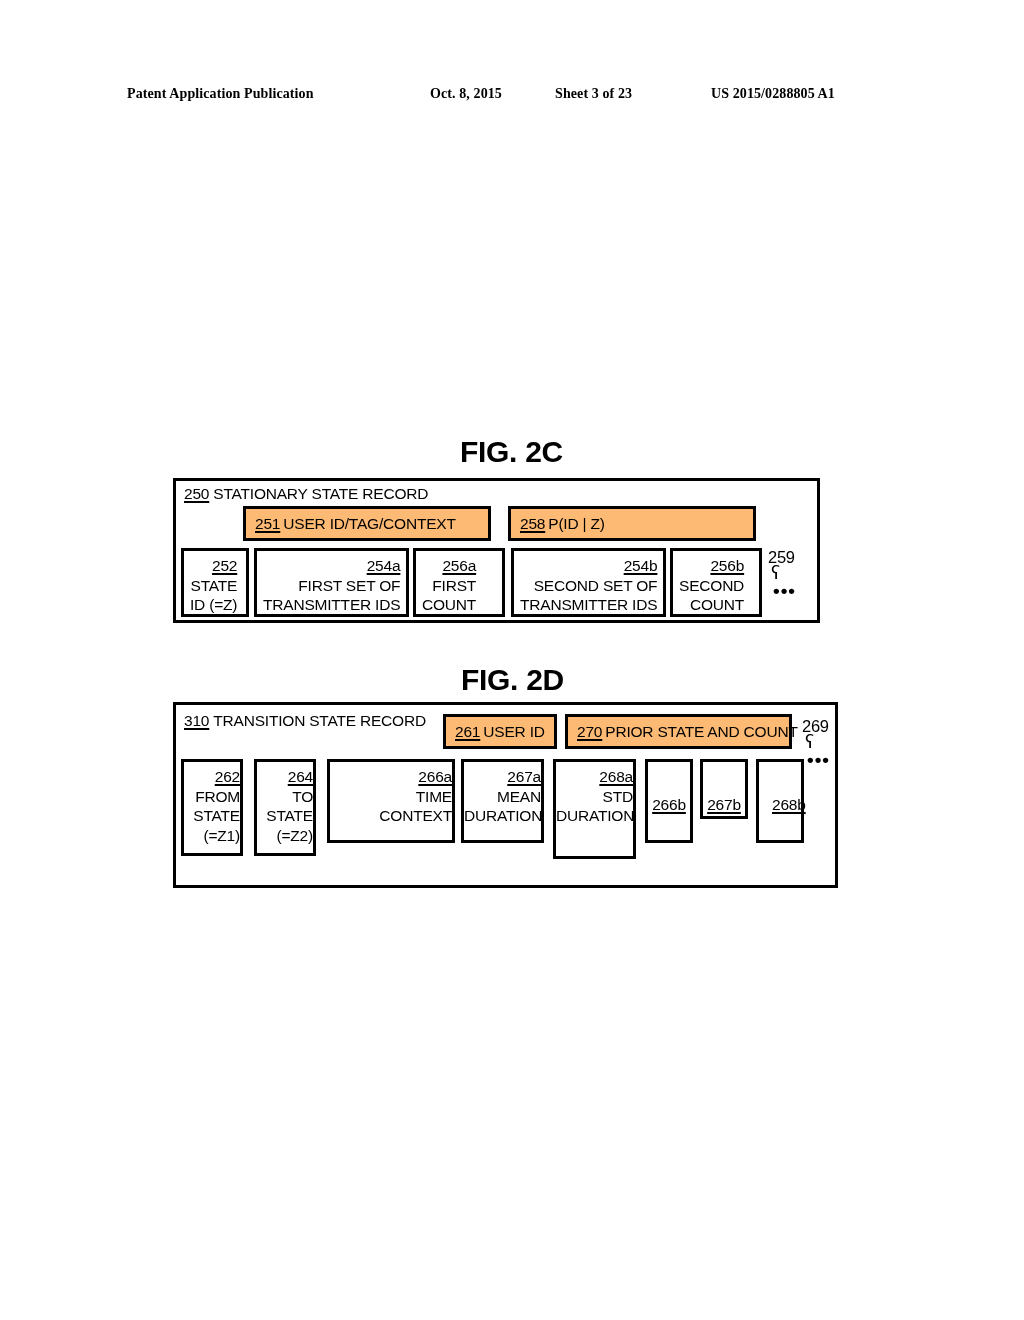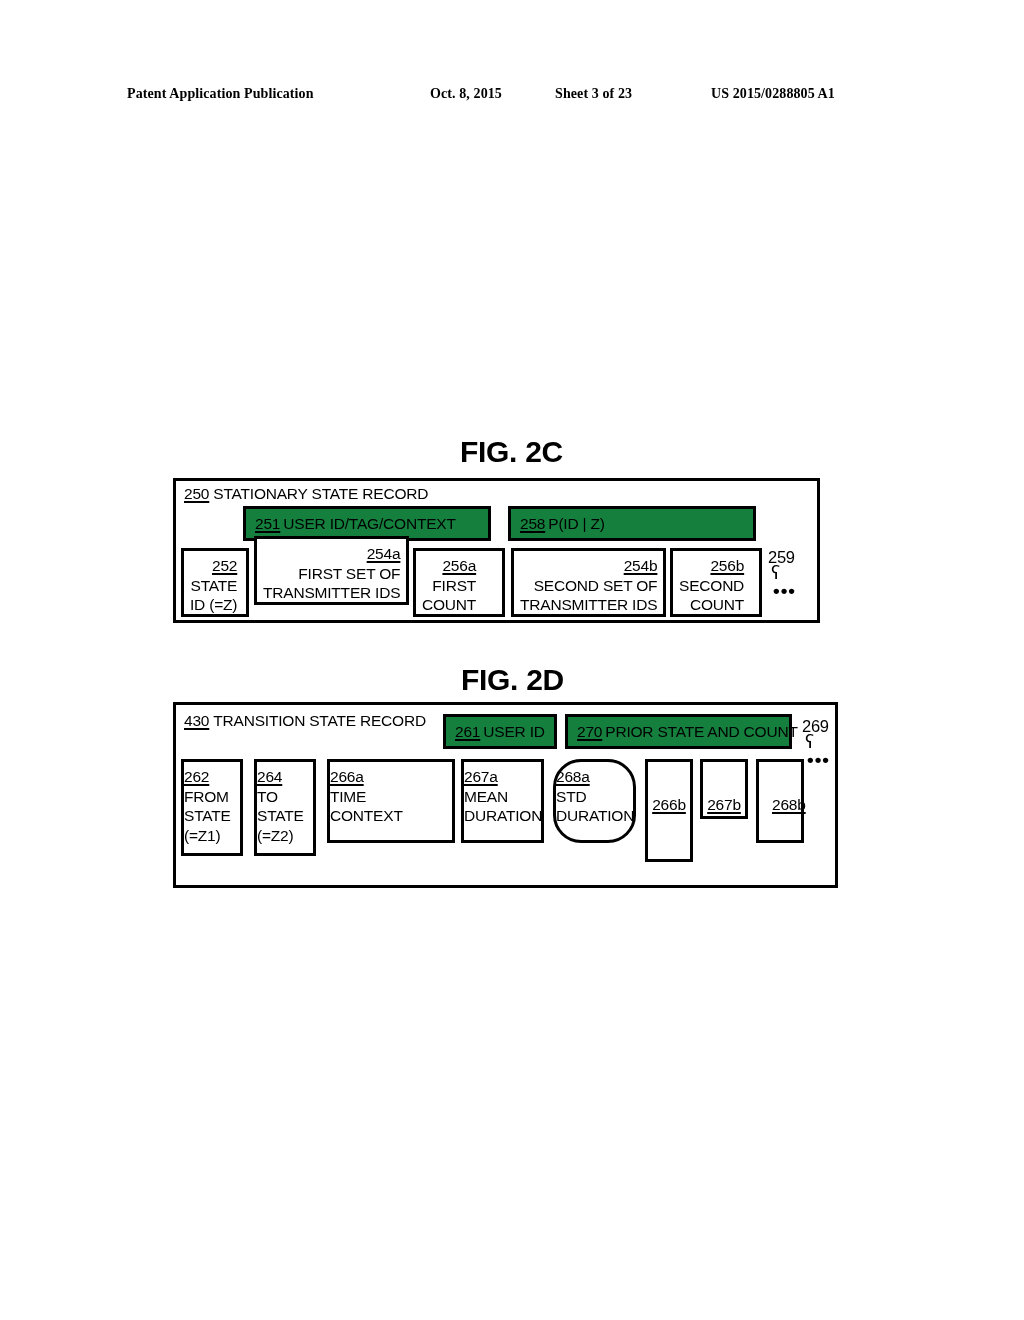--- a/index.html
+++ b/index.html
@@ -57,21 +57,21 @@
   .ibox {
     position: absolute;
     box-sizing: border-box;
     border: 3px solid #000;
     background: #fff;
   }
   .tbox {      
     position: absolute;
     box-sizing: border-box;
     border: 3px solid #000;
-    background: #15803d;
+    background: #fdba74;
   }
   .ref {
     text-decoration: underline;
     text-underline-offset: 1.5px;
     text-decoration-thickness: 2px;
   }
 
   
   .cell-left {
     position: absolute;
@@ -86,21 +86,21 @@
   
   .cell-center {
     position: absolute;
     top: 5px;
     left: 0;
     right: 0;
     font-size: 15.5px;
     line-height: 19.5px;
     letter-spacing: -0.2px;
     white-space: nowrap;
-    text-align: left;
+    text-align: right;
   }
   .cell-mid {
     position: absolute;
     left: 0;
     right: 0;
     text-align: center;
     font-size: 15.5px;
     line-height: 19.5px;
     letter-spacing: -0.2px;
     white-space: nowrap;
@@ -190,21 +190,21 @@
 </div>
 
 <div class="ibox" style="left:181px; top:548px; width:68px; height:69px;">
   <div class="cell-left">
     <div class="ref">252</div>
     <div>STATE</div>
     <div>ID (=Z)</div>
   </div>
 </div>
 
-<div class="ibox" style="left:254px; top:536px; width:155px; height:69px;">
+<div class="ibox" style="left:254px; top:548px; width:155px; height:69px;">
   <div class="cell-left">
     <div class="ref">254a</div>
     <div>FIRST SET OF</div>
     <div>TRANSMITTER IDS</div>
   </div>
 </div>
 
 <div class="ibox" style="left:413px; top:548px; width:92px; height:69px;">
   <div class="cell-left">
     <div class="ref">256a</div>
@@ -233,21 +233,21 @@
   <span class="cont-num">259</span>
   <span class="cont-hook">ʕ</span>
   <span class="cont-dots">•••</span>
 </div>
 
 <div class="fig-title" id="fig2d-title">FIG. 2D</div>
 
 <div class="obox" style="left:173px; top:702px; width:665px; height:186px;"></div>
 
 <div class="rec-title" style="left:184px; top:712px;">
-  <span class="ref">430</span><span>TRANSITION STATE RECORD</span>
+  <span class="ref">310</span><span>TRANSITION STATE RECORD</span>
 </div>
 
 <div class="tbox" style="left:443px; top:714px; width:114px; height:35px;">
   <div class="row-label">
     <span class="ref">261</span><span>USER ID</span>
   </div>
 </div>
 
 <div class="tbox" style="left:565px; top:714px; width:227px; height:35px;">
   <div class="row-label">
@@ -282,29 +282,29 @@
 </div>
 
 <div class="ibox" style="left:461px; top:759px; width:83px; height:84px;">
   <div class="cell-center">
     <div class="ref">267a</div>
     <div>MEAN</div>
     <div>DURATION</div>
   </div>
 </div>
 
-<div class="ibox" style="left:553px; top:759px; width:83px; height:84px;border-radius:28px;">
+<div class="ibox" style="left:553px; top:759px; width:83px; height:100px;">
   <div class="cell-center">
     <div class="ref">268a</div>
     <div>STD</div>
     <div>DURATION</div>
   </div>
 </div>
 
-<div class="ibox" style="left:645px; top:759px; width:48px; height:103px;">
+<div class="ibox" style="left:645px; top:759px; width:48px; height:84px;">
   <div class="cell-mid" style="top:33px;">
     <span class="ref">266b</span>
   </div>
 </div>
 
 <div class="ibox" style="left:700px; top:759px; width:48px; height:60px;">
   <div class="cell-mid" style="top:33px;">
     <span class="ref">267b</span>
   </div>
 </div>

